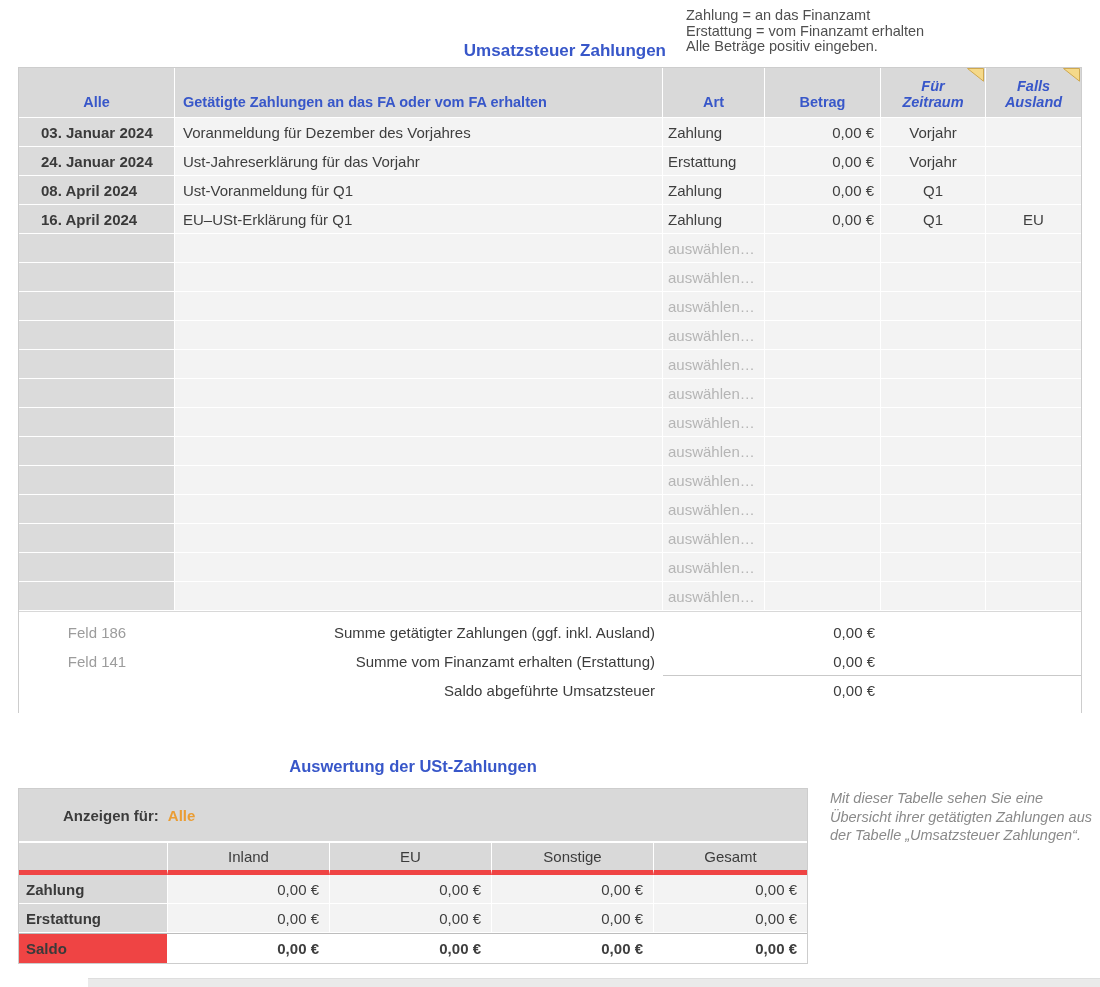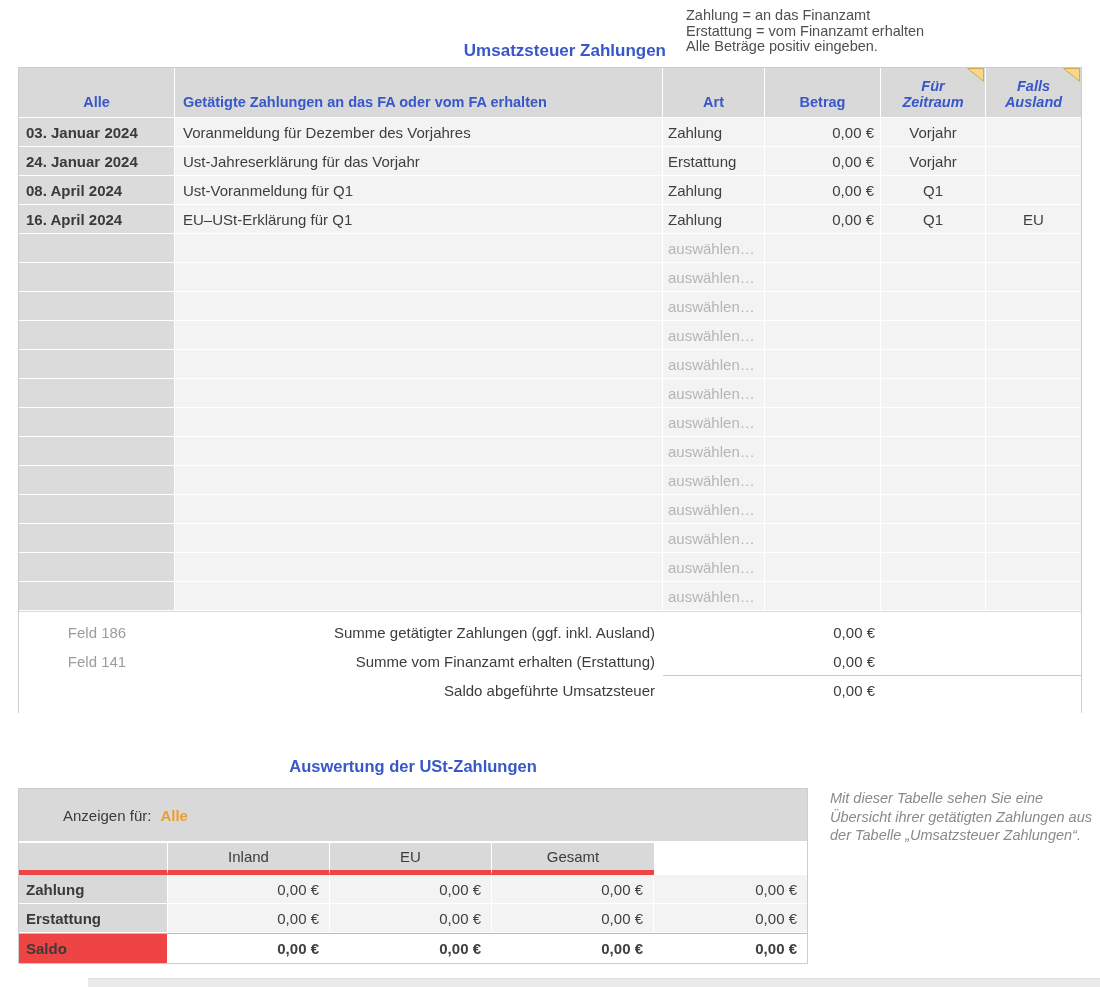--- a/index.html
+++ b/index.html
@@ -34,21 +34,21 @@
   .jl{padding-left:8px;}
   .pre{white-space:pre-line;font-style:italic;}
   .tri{position:absolute;top:0;right:1px;}
   .row{height:29px;}
   .row>div{
     box-sizing:border-box;display:flex;align-items:center;font-size:15px;
     border-right:1px solid #fff;border-bottom:1px solid #fff;height:29px;
     overflow:hidden;white-space:nowrap;
   }
   .row>div:last-child{border-right:none;}
-  .c-date{background:#dbdbdb;font-weight:bold;color:#3a3a3a;padding-left:7px;}
+  .c-date{background:#dbdbdb;font-weight:bold;color:#3a3a3a;padding-left:22px;}
   .c-desc{background:#f3f3f3;padding-left:8px;}
   .c-art{background:#f3f3f3;padding-left:5px;}
   .c-betrag{background:#f3f3f3;justify-content:flex-end;padding-right:6px;}
   .c-zeit,.c-aus{background:#f3f3f3;justify-content:center;}
   .placeholder{color:#b5b5b5;}
   
   #t1-footer{border-top:1px solid #d8d8d8;padding-top:6px;min-height:95px;background:#fff;}
   .srow{height:29px;}
   .srow>div{
     box-sizing:border-box;display:flex;align-items:center;font-size:15px;height:29px;
@@ -64,21 +64,21 @@
     font-size:16.5px;font-weight:bold;color:var(--accent-blue,#3857c9);
   }
   #t2{
     left:18px;top:788px;width:790px;box-sizing:border-box;
     border:1px solid #cdcdcd;background:#fff;
   }
   #t2-band{
     height:54px;background:var(--band-gray,#d9d9d9);display:flex;align-items:center;
     padding-left:44px;box-sizing:border-box;border-bottom:2px solid #fff;
   }
-  #t2-band .flabel{font-weight:normal;font-size:15px;color:#3c3c3c;}
+  #t2-band .flabel{font-weight:bold;font-size:15px;color:#3c3c3c;}
   #t2-band .fvalue{font-weight:bold;font-size:15px;color:var(--filter-orange,#eb9d33);margin-left:9px;cursor:default;}
   .g2{display:grid;grid-template-columns:149px 162px 162px 162px 153px;}
   .h2{
     height:32px;background:var(--band-gray,#d9d9d9);box-sizing:border-box;
     display:flex;align-items:center;justify-content:center;
     font-weight:normal;font-size:15px;color:#3c3c3c;
     border-right:1px solid #fff;border-bottom:5px solid #ef4444;
   }
   .h2:last-child{border-right:none;}
   .erow{height:29px;}
@@ -306,20 +306,21 @@
 
 <div id="t2" class="abs">
   <div id="t2-band">
     <span class="flabel">Anzeigen für:</span>
     <span class="fvalue">Alle</span>
   </div>
   <div class="g2">
     <div class="h2"></div>
     <div class="h2">Inland</div>
     <div class="h2">EU</div>
+    <div class="h2">Sonstige</div>
     <div class="h2">Gesamt</div>
   </div>
   <div>
       <div class="g2 erow">
         <div class="e-label">Zahlung</div>
         <div class="e-val">0,00 €</div>
         <div class="e-val">0,00 €</div>
         <div class="e-val">0,00 €</div>
         <div class="e-val">0,00 €</div>
       </div>

